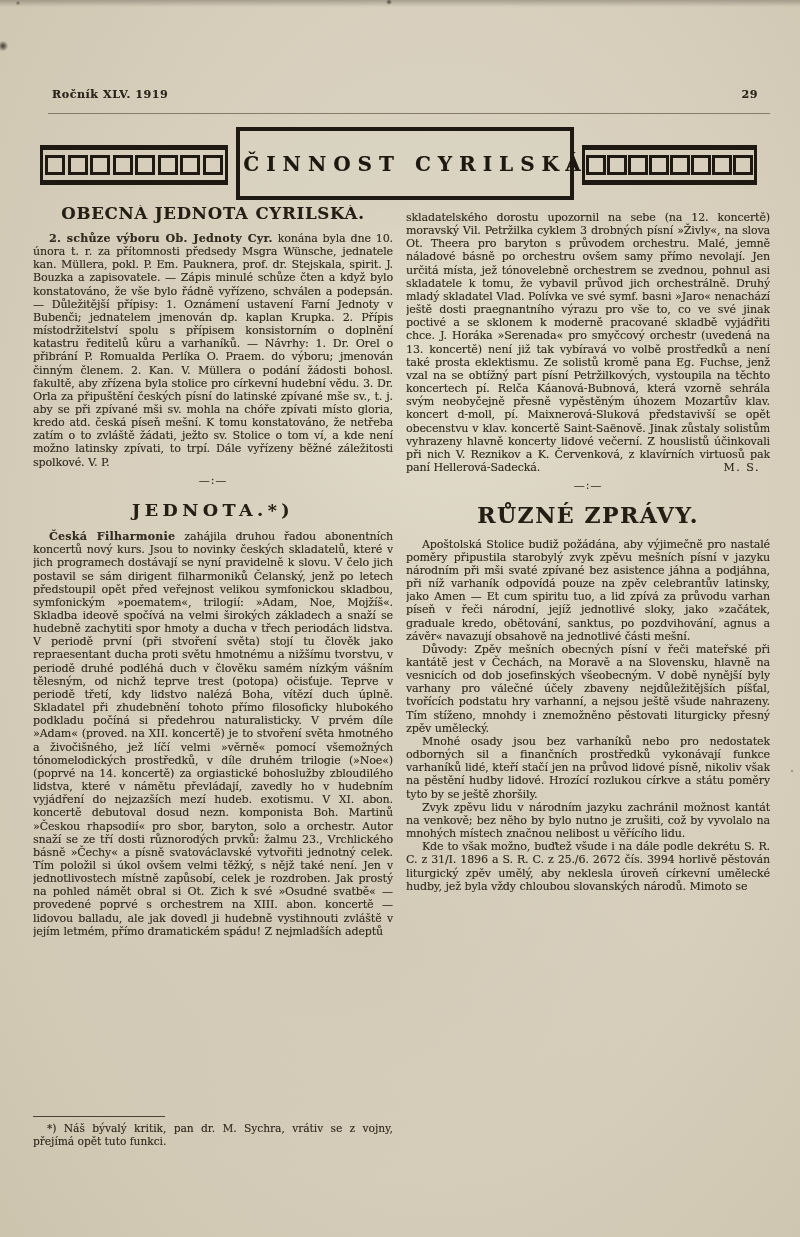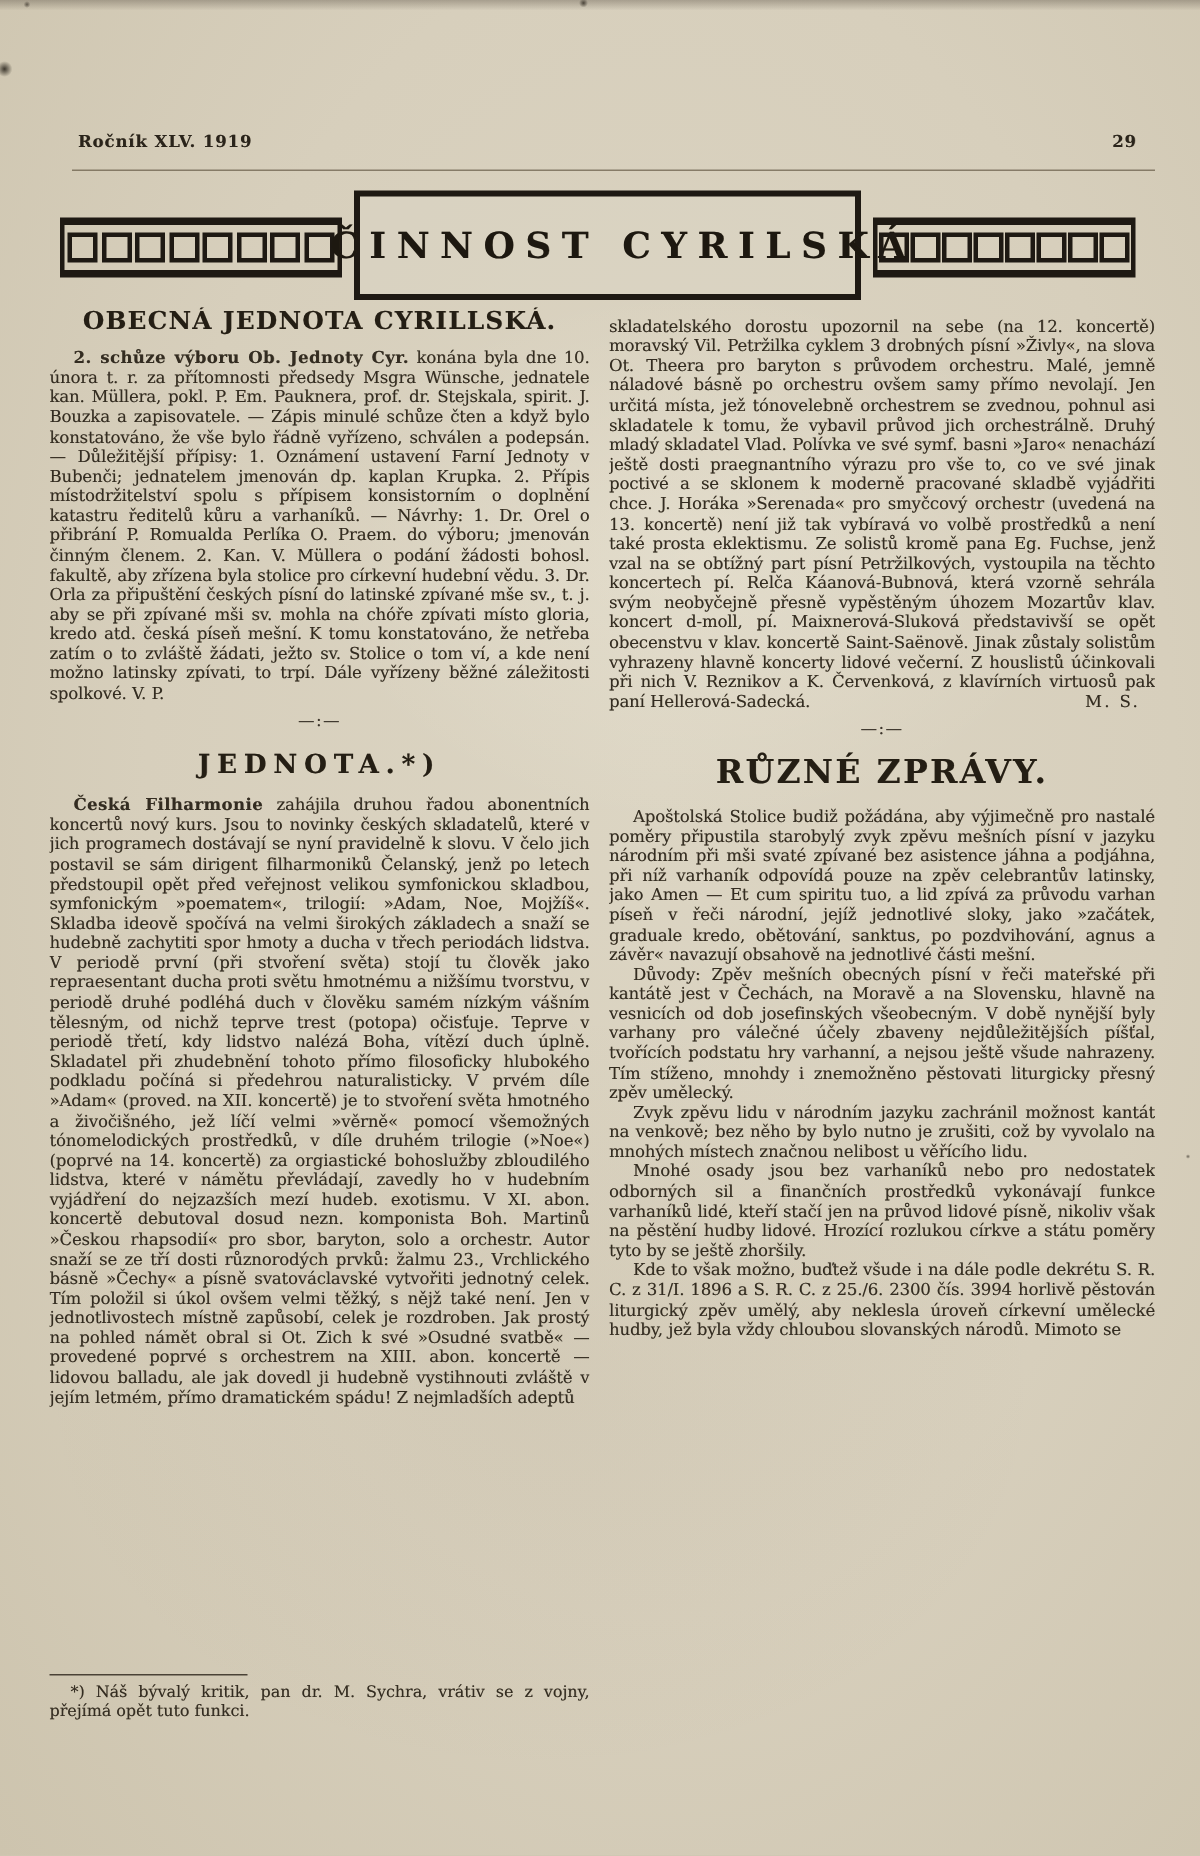--- a/index.html
+++ b/index.html
@@ -57,21 +57,21 @@
     background: transparent;
   }
   .mastbox {
     width: 330px; height: 65px;
     margin: 0 8px;
     border: 4px solid #1e1913;
     display: flex; align-items: center; justify-content: center;
     background: rgba(222,215,200,0.35);
   }
   .mastbox .mtitle {
-    font-size: 24px; font-weight: bold; letter-spacing: 7px;
+    font-size: 20px; font-weight: bold; letter-spacing: 7px;
     color: #1d1810; white-space: nowrap; padding-left: 21px;
   }
 
   
   .col {
     position: absolute; top: 205px;
     font-size: 11px; line-height: 13.15px;
     text-align: justify; letter-spacing: -0.1px; word-spacing: 0.2px;
     color: #332c21;
   }
@@ -142,21 +142,21 @@
       <span class="sq"></span>
       <span class="sq"></span>
       <span class="sq"></span>
       <span class="sq"></span>
       <span class="sq"></span>
       <span class="sq"></span>
     </div>
   </div>
 
   <div class="col col-left">
-    <h2>OBECNÁ JEDNOTA CYRILLSKÁ.</h2>
+    <h2>OBECNÁ JEDNOTA CYRILSKÁ.</h2>
     <p class="body ind"><span class="lead">2. schůze výboru Ob. Jednoty Cyr.</span><span> konána byla dne 10. února t. r. za přítomnosti předsedy Msgra Wünsche, jednatele kan. Müllera, pokl. P. Em. Pauknera, prof. dr. Stejskala, spirit. J. Bouzka a zapisovatele. — Zápis minulé schůze čten a když bylo konstatováno, že vše bylo řádně vyřízeno, schválen a podepsán. — Důležitější přípisy: 1. Oznámení ustavení Farní Jednoty v Bubenči; jednatelem jmenován dp. kaplan Krupka. 2. Přípis místodržitelství spolu s přípisem konsistorním o doplnění katastru ředitelů kůru a varhaníků. — Návrhy: 1. Dr. Orel o přibrání P. Romualda Perlíka O. Praem. do výboru; jmenován činným členem. 2. Kan. V. Müllera o podání žádosti bohosl. fakultě, aby zřízena byla stolice pro církevní hudební vědu. 3. Dr. Orla za připuštění českých písní do latinské zpívané mše sv., t. j. aby se při zpívané mši sv. mohla na chóře zpívati místo gloria, kredo atd. česká píseň mešní. K tomu konstatováno, že netřeba zatím o to zvláště žádati, ježto sv. Stolice o tom ví, a kde není možno latinsky zpívati, to trpí. Dále vyřízeny běžné záležitosti spolkové. V. P.</span></p>
 
     <div class="divider">—:—</div>
 
     <h2 class="sp">JEDNOTA.*)</h2>
     <p class="body ind"><span class="lead">Česká Filharmonie</span><span> zahájila druhou řadou abonentních koncertů nový kurs. Jsou to novinky českých skladatelů, které v jich programech dostávají se nyní pravidelně k slovu. V čelo jich postavil se sám dirigent filharmoniků Čelanský, jenž po letech předstoupil opět před veřejnost velikou symfonickou skladbou, symfonickým »poematem«, trilogií: »Adam, Noe, Mojžíš«. Skladba ideově spočívá na velmi širokých základech a snaží se hudebně zachytiti spor hmoty a ducha v třech periodách lidstva. V periodě první (při stvoření světa) stojí tu člověk jako repraesentant ducha proti světu hmotnému a nižšímu tvorstvu, v periodě druhé podléhá duch v člověku samém nízkým vášním tělesným, od nichž teprve trest (potopa) očisťuje. Teprve v periodě třetí, kdy lidstvo nalézá Boha, vítězí duch úplně. Skladatel při zhudebnění tohoto přímo filosoficky hlubokého podkladu počíná si předehrou naturalisticky. V prvém díle »Adam« (proved. na XII. koncertě) je to stvoření světa hmotného a živočišného, jež líčí velmi »věrně« pomocí všemožných tónomelodických prostředků, v díle druhém trilogie (»Noe«) (poprvé na 14. koncertě) za orgiastické bohoslužby zbloudilého lidstva, které v námětu převládají, zavedly ho v hudebním vyjádření do nejzazších mezí hudeb. exotismu. V XI. abon. koncertě debutoval dosud nezn. komponista Boh. Martinů »Českou rhapsodií« pro sbor, baryton, solo a orchestr. Autor snaží se ze tří dosti různorodých prvků: žalmu 23., Vrchlického básně »Čechy« a písně svatováclavské vytvořiti jednotný celek. Tím položil si úkol ovšem velmi těžký, s nějž také není. Jen v jednotlivostech místně zapůsobí, celek je rozdroben. Jak prostý na pohled námět obral si Ot. Zich k své »Osudné svatbě« — provedené poprvé s orchestrem na XIII. abon. koncertě — lidovou balladu, ale jak dovedl ji hudebně vystihnouti zvláště v jejím letmém, přímo dramatickém spádu! Z nejmladších adeptů</span></p>
   </div>
 
   <div class="footnote">
     <div class="fn-rule"></div>
@@ -165,18 +165,18 @@
 
   <div class="col col-right">
     <p class="body">skladatelského dorostu upozornil na sebe (na 12. koncertě) moravský Vil. Petržilka cyklem 3 drobných písní »Živly«, na slova Ot. Theera pro baryton s průvodem orchestru. Malé, jemně náladové básně po orchestru ovšem samy přímo nevolají. Jen určitá místa, jež tónovelebně orchestrem se zvednou, pohnul asi skladatele k tomu, že vybavil průvod jich orchestrálně. Druhý mladý skladatel Vlad. Polívka ve své symf. basni »Jaro« nenachází ještě dosti praegnantního výrazu pro vše to, co ve své jinak poctivé a se sklonem k moderně pracované skladbě vyjádřiti chce. J. Horáka »Serenada« pro smyčcový orchestr (uvedená na 13. koncertě) není již tak vybíravá vo volbě prostředků a není také prosta eklektismu. Ze solistů kromě pana Eg. Fuchse, jenž vzal na se obtížný part písní Petržilkových, vystoupila na těchto koncertech pí. Relča Káanová-Bubnová, která vzorně sehrála svým neobyčejně přesně vypěstěným úhozem Mozartův klav. koncert d-moll, pí. Maixnerová-Sluková představivší se opět obecenstvu v klav. koncertě Saint-Saënově. Jinak zůstaly solistům vyhrazeny hlavně koncerty lidové večerní. Z houslistů účinkovali při nich V. Reznikov a K. Červenková, z klavírních virtuosů pak paní Hellerová-Sadecká.</p>
     <span class="sig">M. S.</span>
 
     <div class="divider">—:—</div>
 
     <h2 class="sp2">RŮZNÉ ZPRÁVY.</h2>
     <p class="body ind">Apoštolská Stolice budiž požádána, aby výjimečně pro nastalé poměry připustila starobylý zvyk zpěvu mešních písní v jazyku národním při mši svaté zpívané bez asistence jáhna a podjáhna, při níž varhaník odpovídá pouze na zpěv celebrantův latinsky, jako Amen — Et cum spiritu tuo, a lid zpívá za průvodu varhan píseň v řeči národní, jejíž jednotlivé sloky, jako »začátek, graduale kredo, obětování, sanktus, po pozdvihování, agnus a závěr« navazují obsahově na jednotlivé části mešní.</p>
     <p class="body ind">Důvody: Zpěv mešních obecných písní v řeči mateřské při kantátě jest v Čechách, na Moravě a na Slovensku, hlavně na vesnicích od dob josefinských všeobecným. V době nynější byly varhany pro válečné účely zbaveny nejdůležitějších píšťal, tvořících podstatu hry varhanní, a nejsou ještě všude nahrazeny. Tím stíženo, mnohdy i znemožněno pěstovati liturgicky přesný zpěv umělecký.</p>
+    <p class="body ind">Mnohé osady jsou bez varhaníků nebo pro nedostatek odborných sil a finančních prostředků vykonávají funkce varhaníků lidé, kteří stačí jen na průvod lidové písně, nikoliv však na pěstění hudby lidové. Hrozící rozlukou církve a státu poměry tyto by se ještě zhoršily.</p>
     <p class="body ind">Zvyk zpěvu lidu v národním jazyku zachránil možnost kantát na venkově; bez něho by bylo nutno je zrušiti, což by vyvolalo na mnohých místech značnou nelibost u věřícího lidu.</p>
-    <p class="body ind">Mnohé osady jsou bez varhaníků nebo pro nedostatek odborných sil a finančních prostředků vykonávají funkce varhaníků lidé, kteří stačí jen na průvod lidové písně, nikoliv však na pěstění hudby lidové. Hrozící rozlukou církve a státu poměry tyto by se ještě zhoršily.</p>
-    <p class="body ind">Kde to však možno, buďtež všude i na dále podle dekrétu S. R. C. z 31/I. 1896 a S. R. C. z 25./6. 2300 čís. 3994 horlivě pěstován liturgický zpěv umělý, aby neklesla úroveň církevní umělecké hudby, jež byla vždy chloubou slovanských národů. Mimoto se</p>
+    <p class="body ind">Kde to však možno, buďtež všude i na dále podle dekrétu S. R. C. z 31/I. 1896 a S. R. C. z 25./6. 2672 čís. 3994 horlivě pěstován liturgický zpěv umělý, aby neklesla úroveň církevní umělecké hudby, jež byla vždy chloubou slovanských národů. Mimoto se</p>
   </div>
 
 </div>
 
 </body></html>

